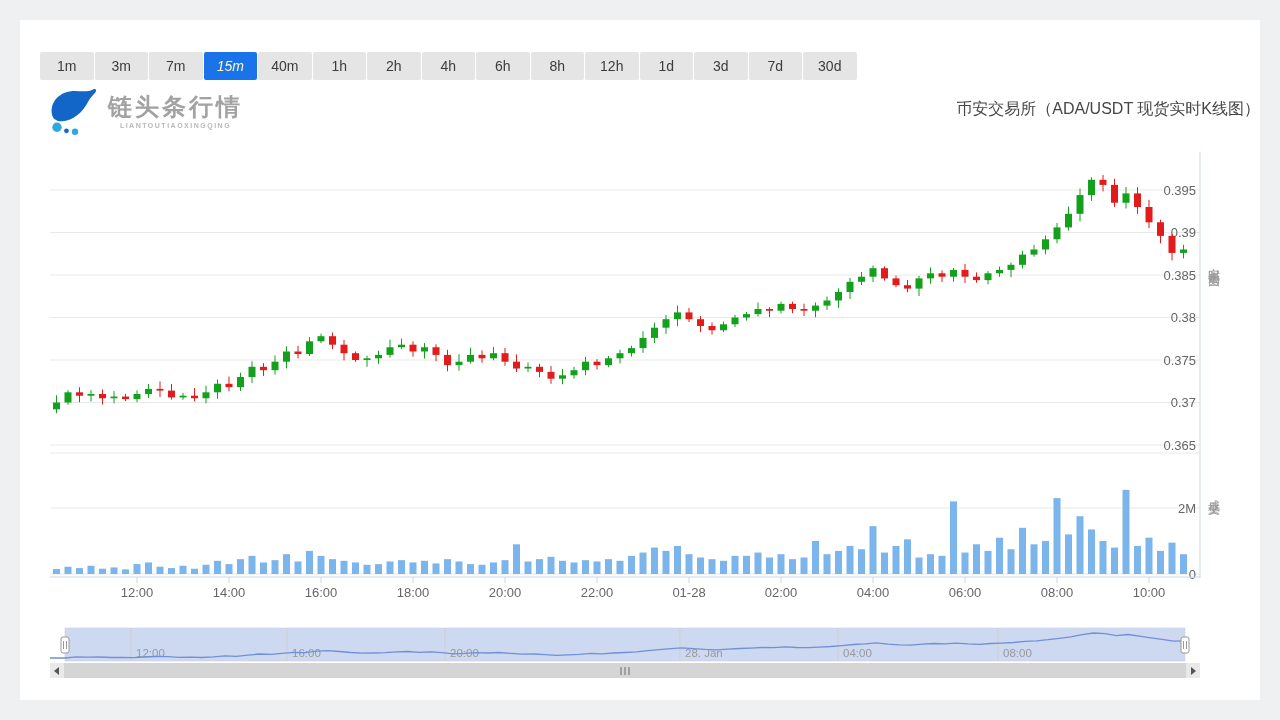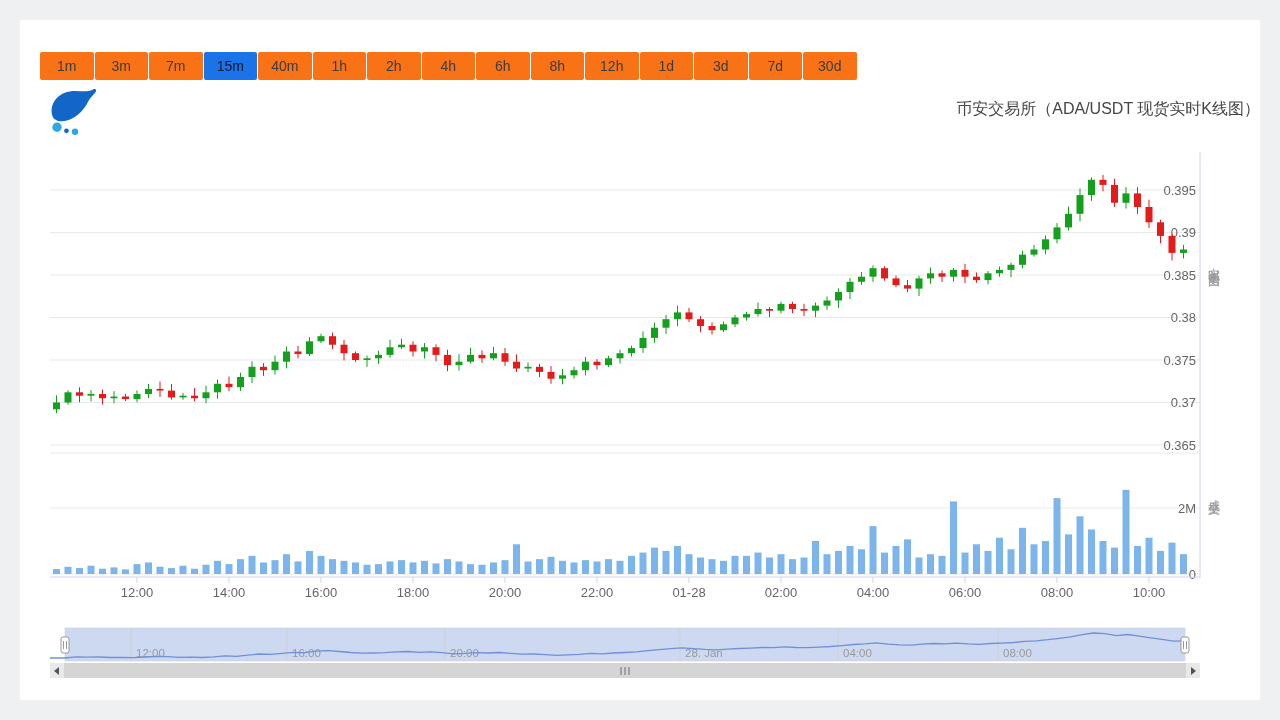--- a/index.html
+++ b/index.html
@@ -8,24 +8,24 @@
     background:#eff0f2;
     font-family:"Liberation Sans","DejaVu Sans",sans-serif;
   }
   .card{
     position:absolute;left:20px;top:20px;width:1240px;height:680px;
     background:#ffffff;
   }
   
   .toolbar{position:absolute;left:20px;top:32px;display:flex;gap:1px;}
   .toolbar button{
-    width:53.5px;height:28px;border:none;background:#f97316;color:#3c3c3c;
+    width:53.5px;height:28px;border:none;background:#e5e5e5;color:#3c3c3c;
     font-size:14px;font-family:inherit;border-radius:2px;cursor:pointer;padding:0;
   }
-  .toolbar button.sel{color:#0f172a;}
+  .toolbar button.sel{color:#fef9c3;font-style:italic;}
   
   .logo{position:absolute;left:28px;top:66px;display:flex;align-items:flex-start;cursor:pointer;}
   .logo-text{margin-left:6px;margin-top:8px;}
   .logo-title{font-size:24px;font-weight:bold;color:#a2a2a2;letter-spacing:3px;line-height:26px;}
   .logo-sub{font-size:7px;color:#b9b9b9;letter-spacing:1.5px;text-align:center;margin-top:2px;font-weight:bold;}
   
   .chart-title{position:absolute;top:79px;left:0;width:100%;text-align:right;font-size:16px;color:#464646;}
   
   #main-svg{position:absolute;left:0;top:0;}
   .side-label{position:absolute;left:1185px;writing-mode:vertical-rl;font-size:12px;color:#999;letter-spacing:2px;}
@@ -61,20 +61,24 @@
       <button>30d</button>
     </div>
 
   <div class="logo">
     <svg width="54" height="50" viewBox="0 0 60 54">
       <path d="M7 36 C 1 28, 4 13, 18 7 C 30 2, 41 8, 50 3 C 53 1.5, 54.5 3.5, 52.5 6.5 C 49.5 10.5, 47 12, 45 16 C 39 29, 25 41, 11 38 Z" fill="#1266c8"></path>
       <circle cx="10" cy="45" r="5.2" fill="#2fa8e1"></circle>
       <circle cx="20.5" cy="49" r="2.6" fill="#1266c8"></circle>
       <circle cx="30" cy="50" r="3.6" fill="#2fa8e1"></circle>
     </svg>
+    <div class="logo-text">
+      <div class="logo-title">链头条行情</div>
+      <div class="logo-sub">LIANTOUTIAOXINGQING</div>
+    </div>
   </div>
 
   <div class="chart-title">币安交易所（ADA/USDT 现货实时K线图）</div>
 
   <svg id="main-svg" width="1240" height="680">
       <line x1="30" y1="170" x2="1180" y2="170" stroke="#e9e9e9" stroke-width="1"></line>
       <text x="1176" y="174.5" text-anchor="end" font-size="13" fill="#666666">0.395</text>
       <line x1="30" y1="212.50000000000003" x2="1180" y2="212.50000000000003" stroke="#e9e9e9" stroke-width="1"></line>
       <text x="1176" y="217.00000000000003" text-anchor="end" font-size="13" fill="#666666">0.39</text>
       <line x1="30" y1="255.00000000000006" x2="1180" y2="255.00000000000006" stroke="#e9e9e9" stroke-width="1"></line>

